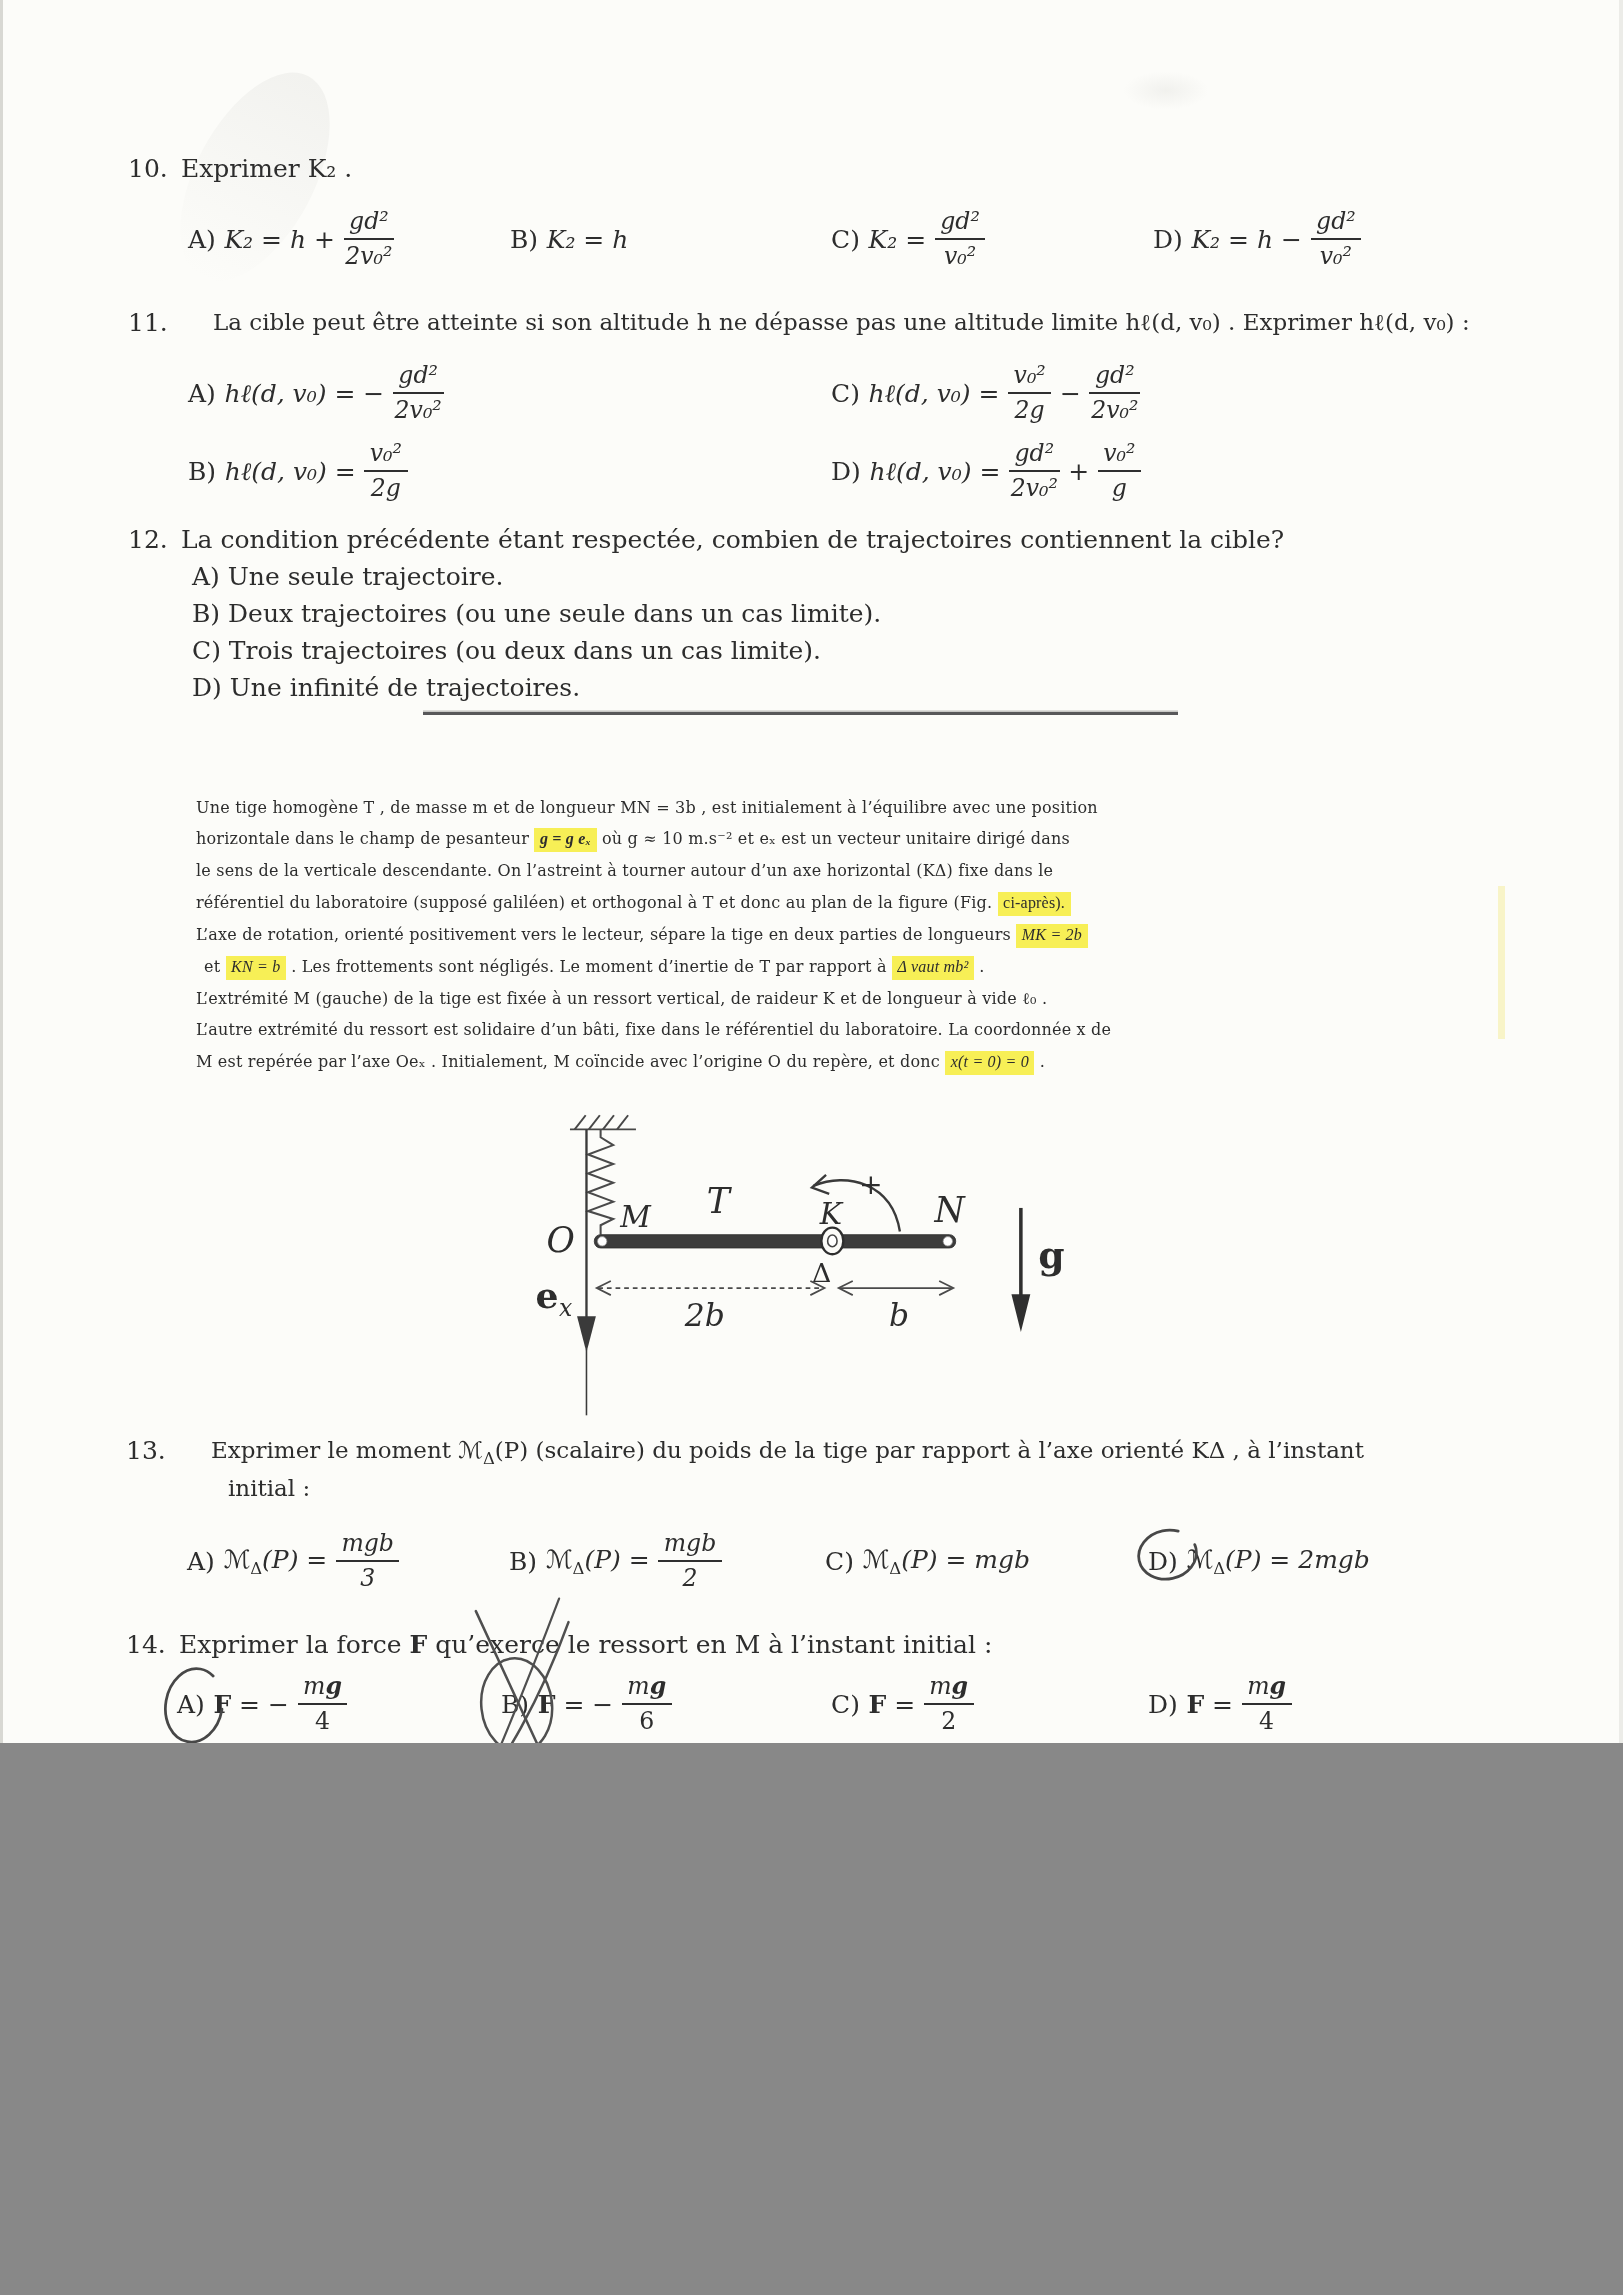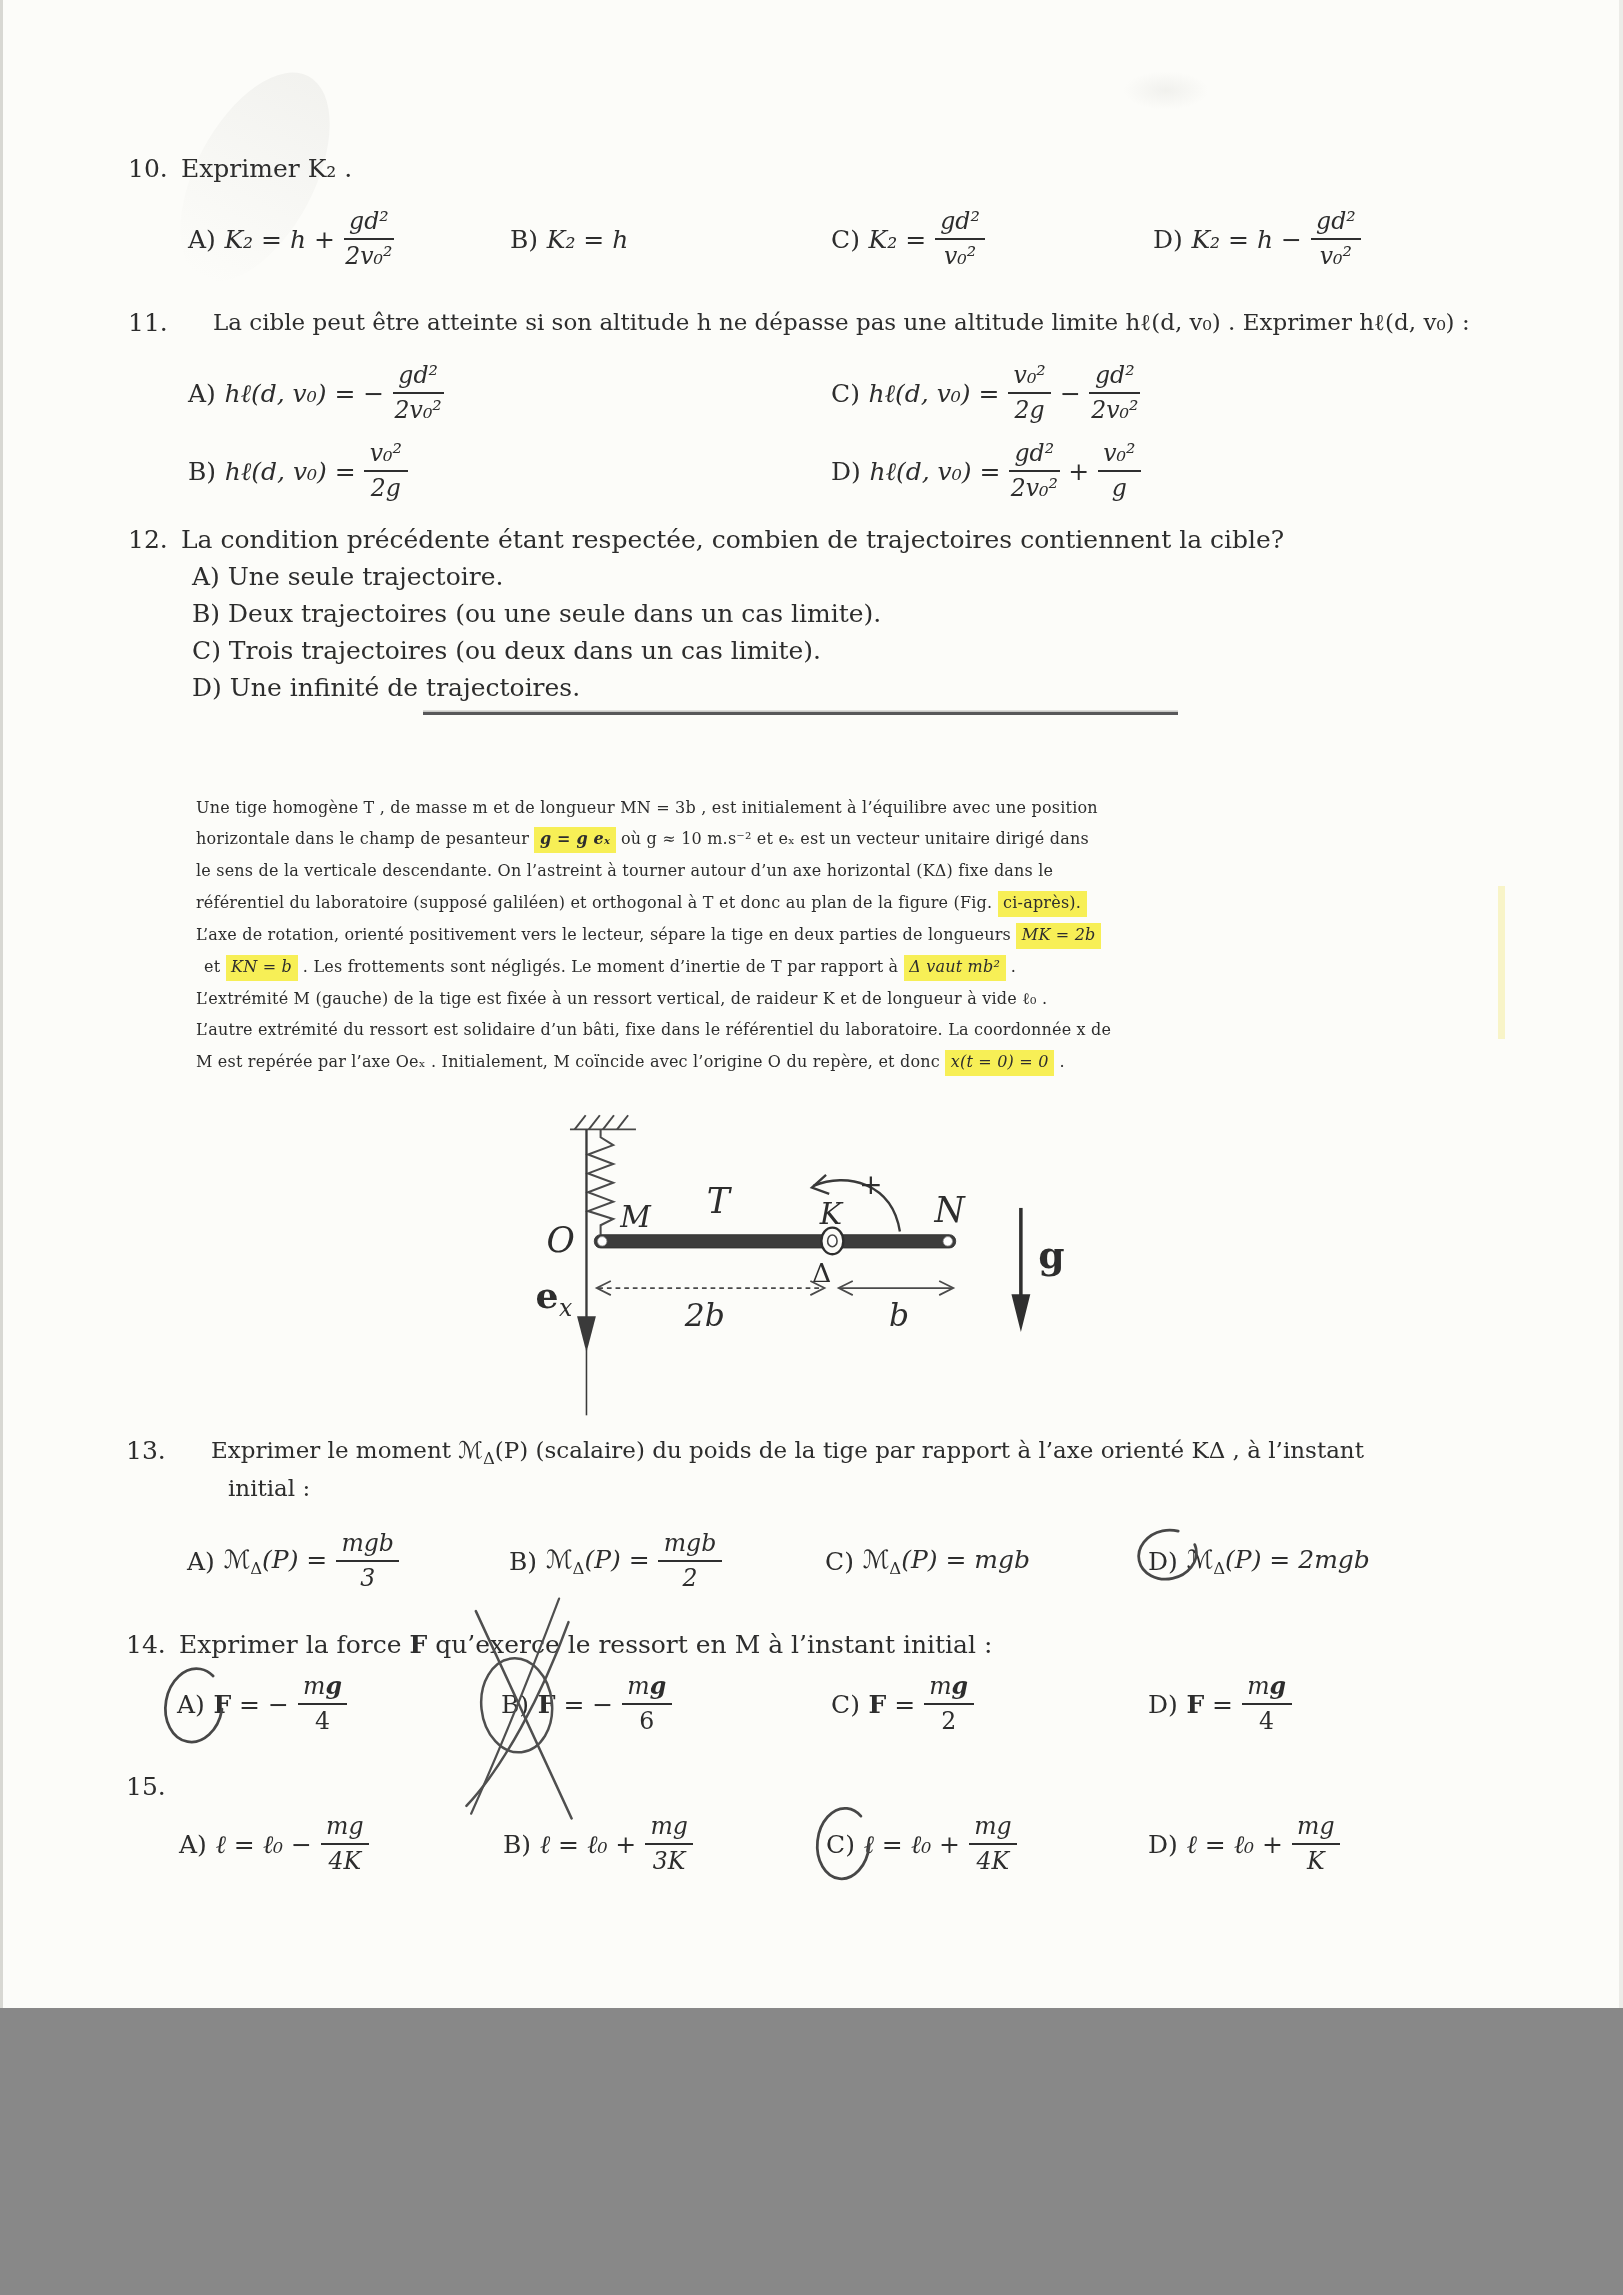--- a/index.html
+++ b/index.html
@@ -1,30 +1,30 @@
 <!DOCTYPE html>
 <html style="font-size:12.6px"><head>
 <meta charset="utf-8">
 <style>
   html,body{margin:0;padding:0;background:#888;}
-  .page{position:relative;width:1623px;height:2008px;background:#fcfcf9;overflow:hidden;
+  .page{position:relative;width:1623px;height:1743px;background:#fcfcf9;overflow:hidden;
         font-family:"DejaVu Serif",serif;color:#2d2d2d;}
   .abs{position:absolute;white-space:nowrap;}
   .qnum{font-size:25px;}
   .stem{font-size:25px;}
   .stem.small{font-size:23px;margin-left:32px;}
   .para-line{position:absolute;font-size:16px;white-space:nowrap;letter-spacing:0.2px;}
   .opt{position:absolute;display:flex;align-items:center;gap:8.6px;font-size:25px;height:82px;white-space:nowrap;}
   .olabel{font-size:25px;}
   .mathit{font-style:italic;}
   .vec{font-weight:bold;}
   .frac{display:inline-block;text-align:center;font-size:23.6px;line-height:1.2;vertical-align:middle;}
   .num{display:block;border-bottom:2px solid #2f2f2f;padding:0 5.5px 2.4px;font-style:italic;}
   .den{display:block;padding-top:2.4px;font-style:italic;}
-  .hl{background:#f7ef56;padding:2.4px 5.5px 4.7px;}
+  .hl{background:#f7ef56;padding:2.4px 5.5px 4.7px;font-family:Liberation Serif, serif;}
   .hl.it{font-style:italic;}
   .hl.bold{font-weight:bold;}
   .section-title{position:absolute;left:0;width:1594px;top:727px;text-align:center;
                  font-size:34px;font-weight:bold;letter-spacing:0.8px;}
   .rule{position:absolute;left:423px;top:712px;width:755px;height:3.1px;background:#58585a;
         box-shadow:0 -1.6px 0 #c9c9c6;}
   .opts12 div{height:37px;}
   .scriptM{font-family:"DejaVu Serif","DejaVu Sans",serif;}
   sub.msub{font-size:16.5px;}
   .footer{position:absolute;left:1066px;top:2172px;font-size:29px;font-weight:bold;}

